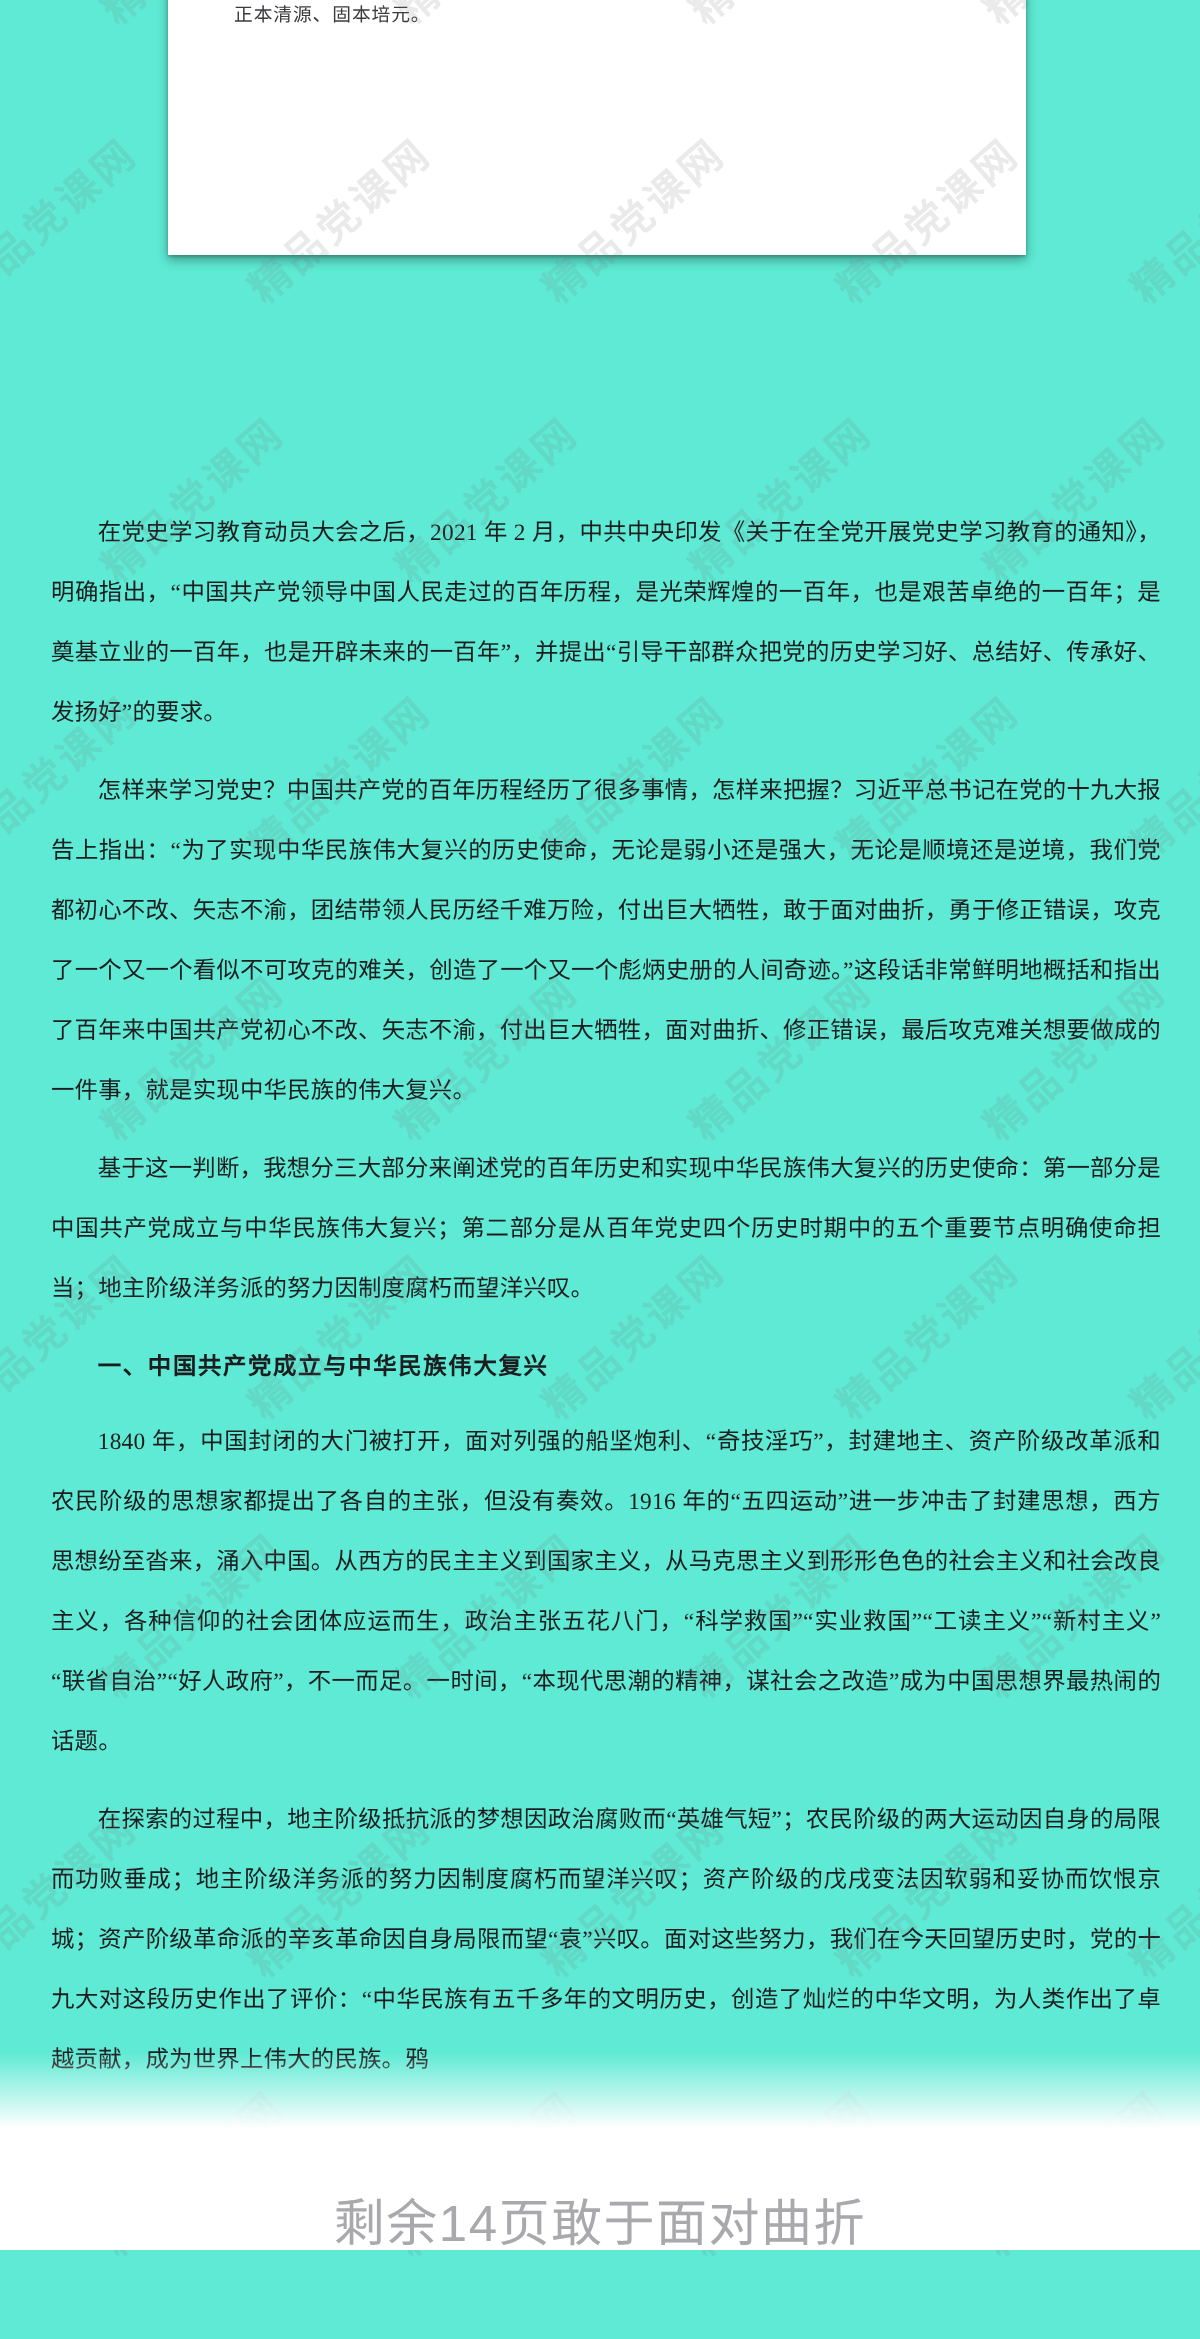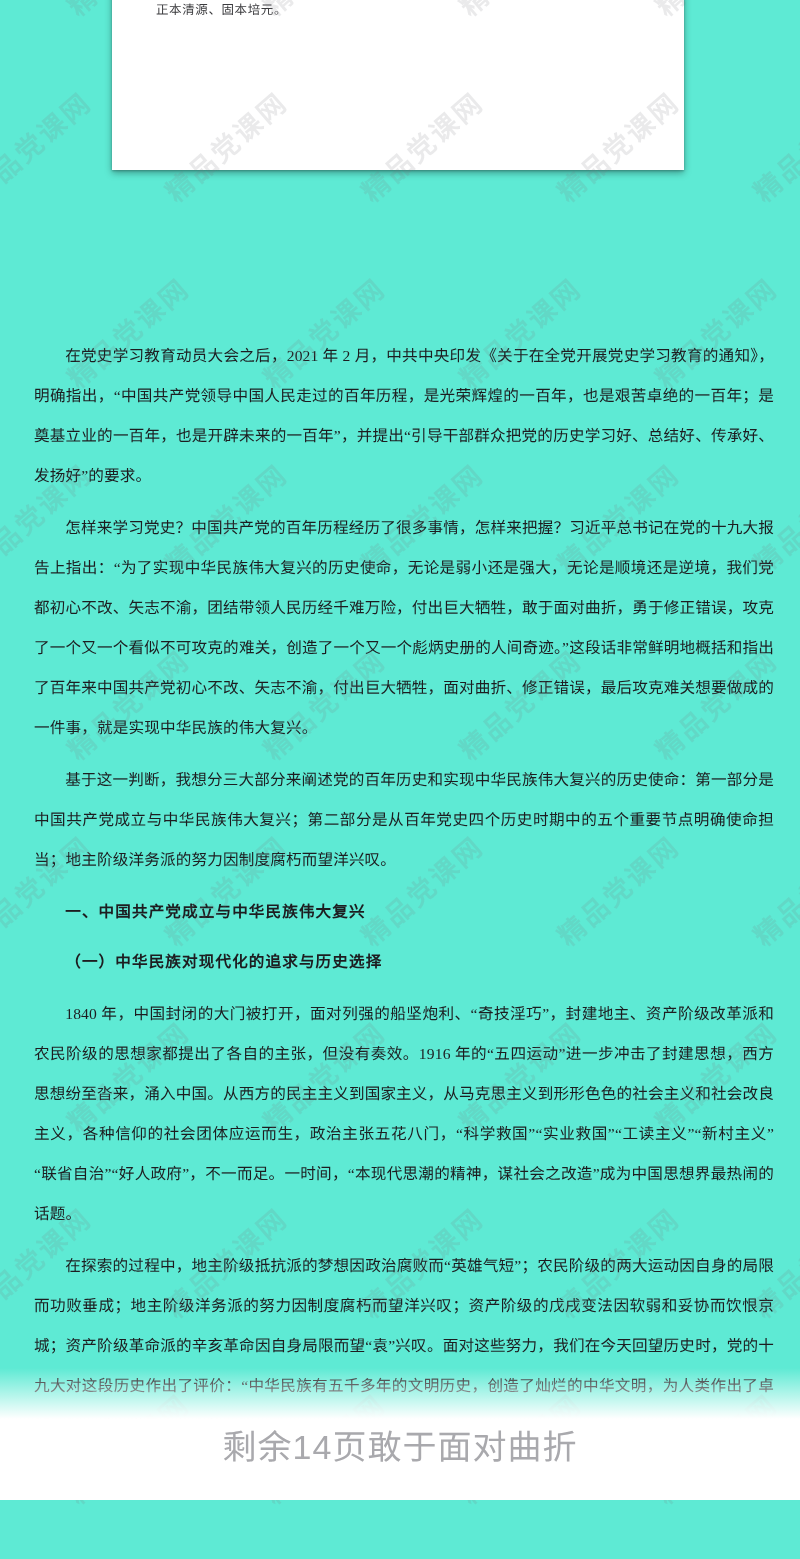--- a/index.html
+++ b/index.html
@@ -121,21 +121,21 @@
     z-index: 8;
     pointer-events: none;
   }
   .footer-notice {
     position: absolute;
     left: 0;
     right: 0;
     top: 1430px;
     height: 70px;
     display: flex;
-    align-items: flex-start;
+    align-items: flex-end;
     justify-content: center;
     z-index: 9;
     background: #ffffff;
   }
   .footer-notice span {
     font-family: "Liberation Sans", "DejaVu Sans", sans-serif;
     font-size: 34px;
     color: #a9a9ad;
     letter-spacing: 1px;
     line-height: 1;
@@ -152,21 +152,20 @@
   </div>
 
   <div class="page-body">
     <div class="doc-col">
 
       <p class="para">在党史学习教育动员大会之后，2021 年 2 月，中共中央印发《关于在全党开展党史学习教育的通知》，明确指出，“中国共产党领导中国人民走过的百年历程，是光荣辉煌的一百年，也是艰苦卓绝的一百年；是奠基立业的一百年，也是开辟未来的一百年”，并提出“引导干部群众把党的历史学习好、总结好、传承好、发扬好”的要求。</p>
       <p class="para">怎样来学习党史？中国共产党的百年历程经历了很多事情，怎样来把握？习近平总书记在党的十九大报告上指出：“为了实现中华民族伟大复兴的历史使命，无论是弱小还是强大，无论是顺境还是逆境，我们党都初心不改、矢志不渝，团结带领人民历经千难万险，付出巨大牺牲，敢于面对曲折，勇于修正错误，攻克了一个又一个看似不可攻克的难关，创造了一个又一个彪炳史册的人间奇迹。”这段话非常鲜明地概括和指出了百年来中国共产党初心不改、矢志不渝，付出巨大牺牲，面对曲折、修正错误，最后攻克难关想要做成的一件事，就是实现中华民族的伟大复兴。</p>
       <p class="para">基于这一判断，我想分三大部分来阐述党的百年历史和实现中华民族伟大复兴的历史使命：第一部分是中国共产党成立与中华民族伟大复兴；第二部分是从百年党史四个历史时期中的五个重要节点明确使命担当；地主阶级洋务派的努力因制度腐朽而望洋兴叹。</p>
 
       <h2 class="head-1">一、中国共产党成立与中华民族伟大复兴</h2>
-      <h3 class="head-2">（一）中华民族对现代化的追求与历史选择</h3>
 
       <p class="para">1840 年，中国封闭的大门被打开，面对列强的船坚炮利、“奇技淫巧”，封建地主、资产阶级改革派和农民阶级的思想家都提出了各自的主张，但没有奏效。1916 年的“五四运动”进一步冲击了封建思想，西方思想纷至沓来，涌入中国。从西方的民主主义到国家主义，从马克思主义到形形色色的社会主义和社会改良主义，各种信仰的社会团体应运而生，政治主张五花八门，“科学救国”“实业救国”“工读主义”“新村主义”“联省自治”“好人政府”，不一而足。一时间，“本现代思潮的精神，谋社会之改造”成为中国思想界最热闹的话题。</p>
       <p class="para last-para">在探索的过程中，地主阶级抵抗派的梦想因政治腐败而“英雄气短”；农民阶级的两大运动因自身的局限而功败垂成；地主阶级洋务派的努力因制度腐朽而望洋兴叹；资产阶级的戊戌变法因软弱和妥协而饮恨京城；资产阶级革命派的辛亥革命因自身局限而望“袁”兴叹。面对这些努力，我们在今天回望历史时，党的十九大对这段历史作出了评价：“中华民族有五千多年的文明历史，创造了灿烂的中华文明，为人类作出了卓越贡献，成为世界上伟大的民族。鸦</p>
 
     </div>
   </div>
 
   <div class="watermark-layer" id="wm-layer">
       <div class="wm" style="left: -138px; top: -6px;">精品党课网</div>
       <div class="wm" style="left: 58px; top: -6px;">精品党课网</div>

